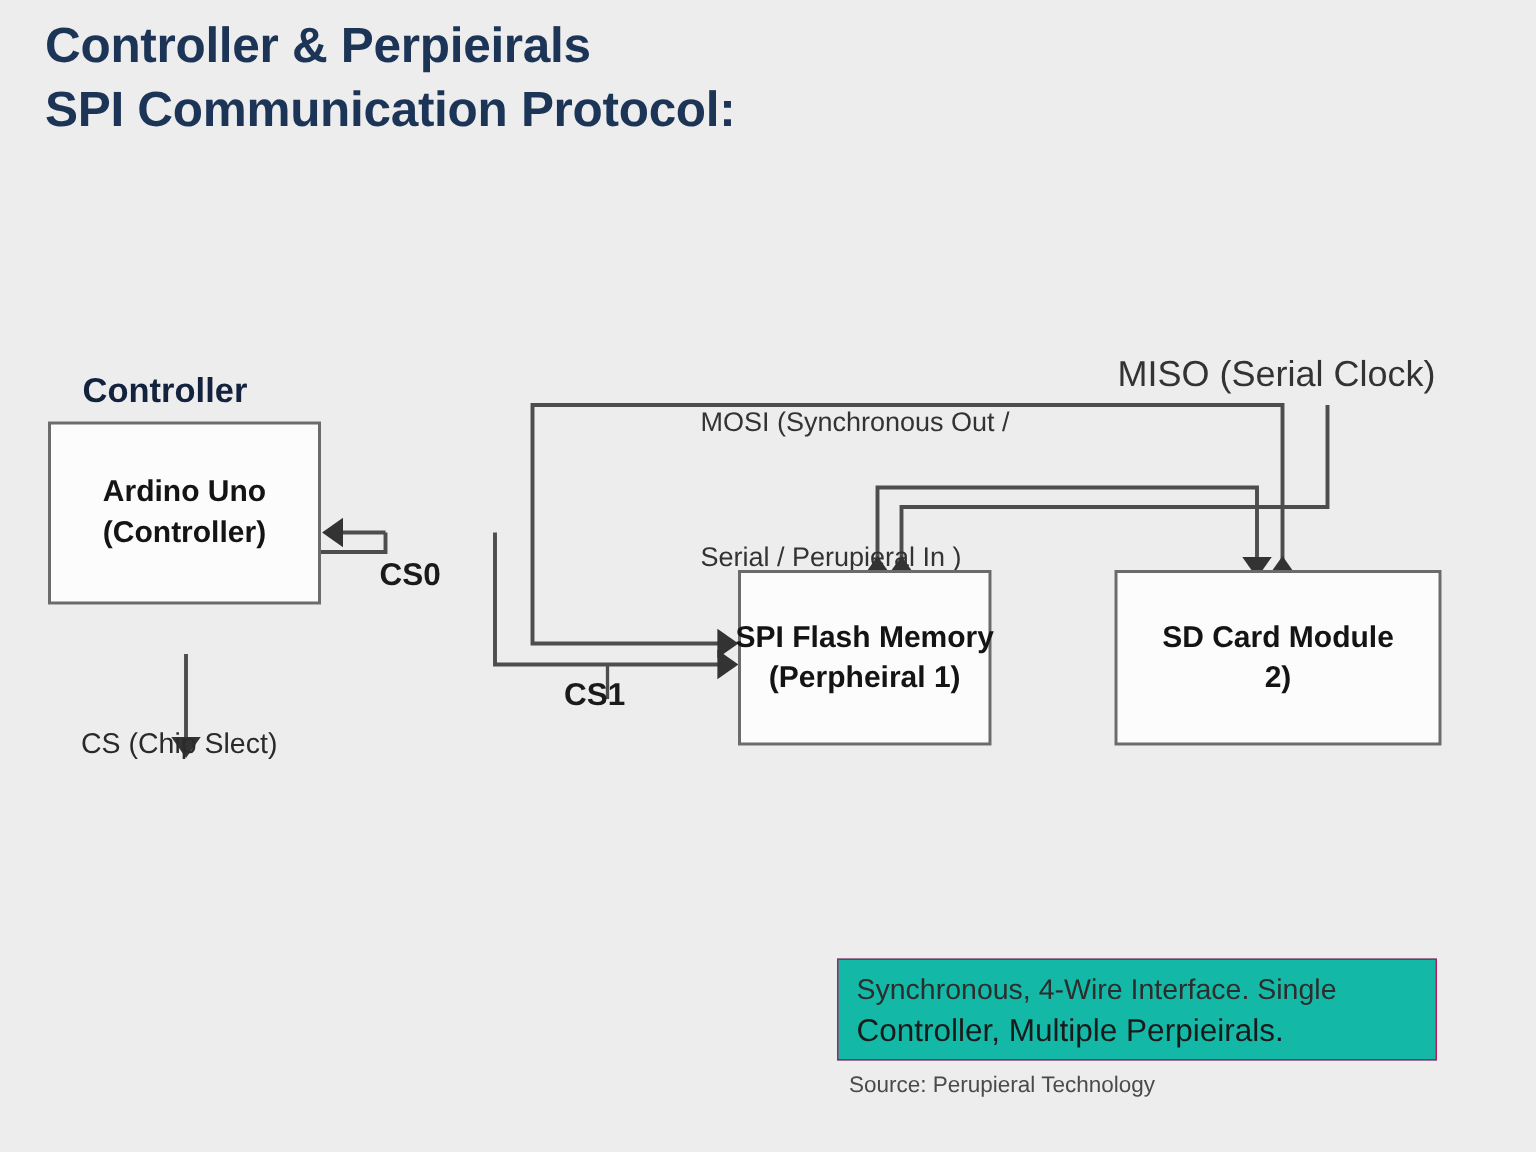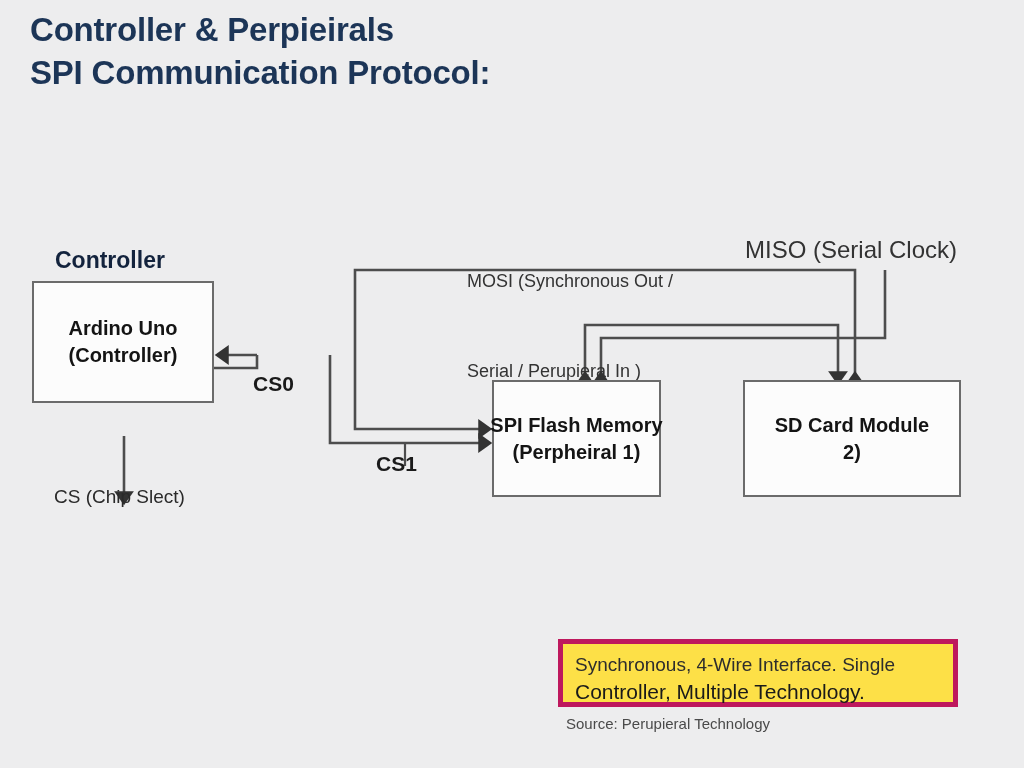--- a/index.html
+++ b/index.html
@@ -120,22 +120,22 @@
     color: #2a2a2a;
   }
 
   
   #caption-box {
     position: absolute;
     left: 558px;
     top: 639px;
     width: 400px;
     height: 68px;
-    background: #fde047;
-    border: 5px solid #be185d;
+    background: #14b8a6;
+    border: 1px solid #be185d;
     box-sizing: border-box;
     padding: 7px 12px 0 12px;
   }
   #caption-box .cap-line-1 {
     font-size: 19px;
     color: #2d2d2d;
     line-height: 27px;
     white-space: nowrap;
   }
   #caption-box .cap-line-2 {
@@ -226,18 +226,18 @@
     <div class="node-line">(Perpheiral 1)</div>
   </div>
 
   <div id="sd-box" class="node-box">
     <div class="node-line">SD Card Module</div>
     <div class="node-line">2)</div>
   </div>
 
   <div id="caption-box">
     <div class="cap-line-1">Synchronous, 4-Wire Interface. Single</div>
-    <div class="cap-line-2">Controller, Multiple Technology.</div>
+    <div class="cap-line-2">Controller, Multiple Perpieirals.</div>
   </div>
 
   <div id="source-label">Source: Perupieral Technology</div>
 
 </div>
 
 </body></html>

